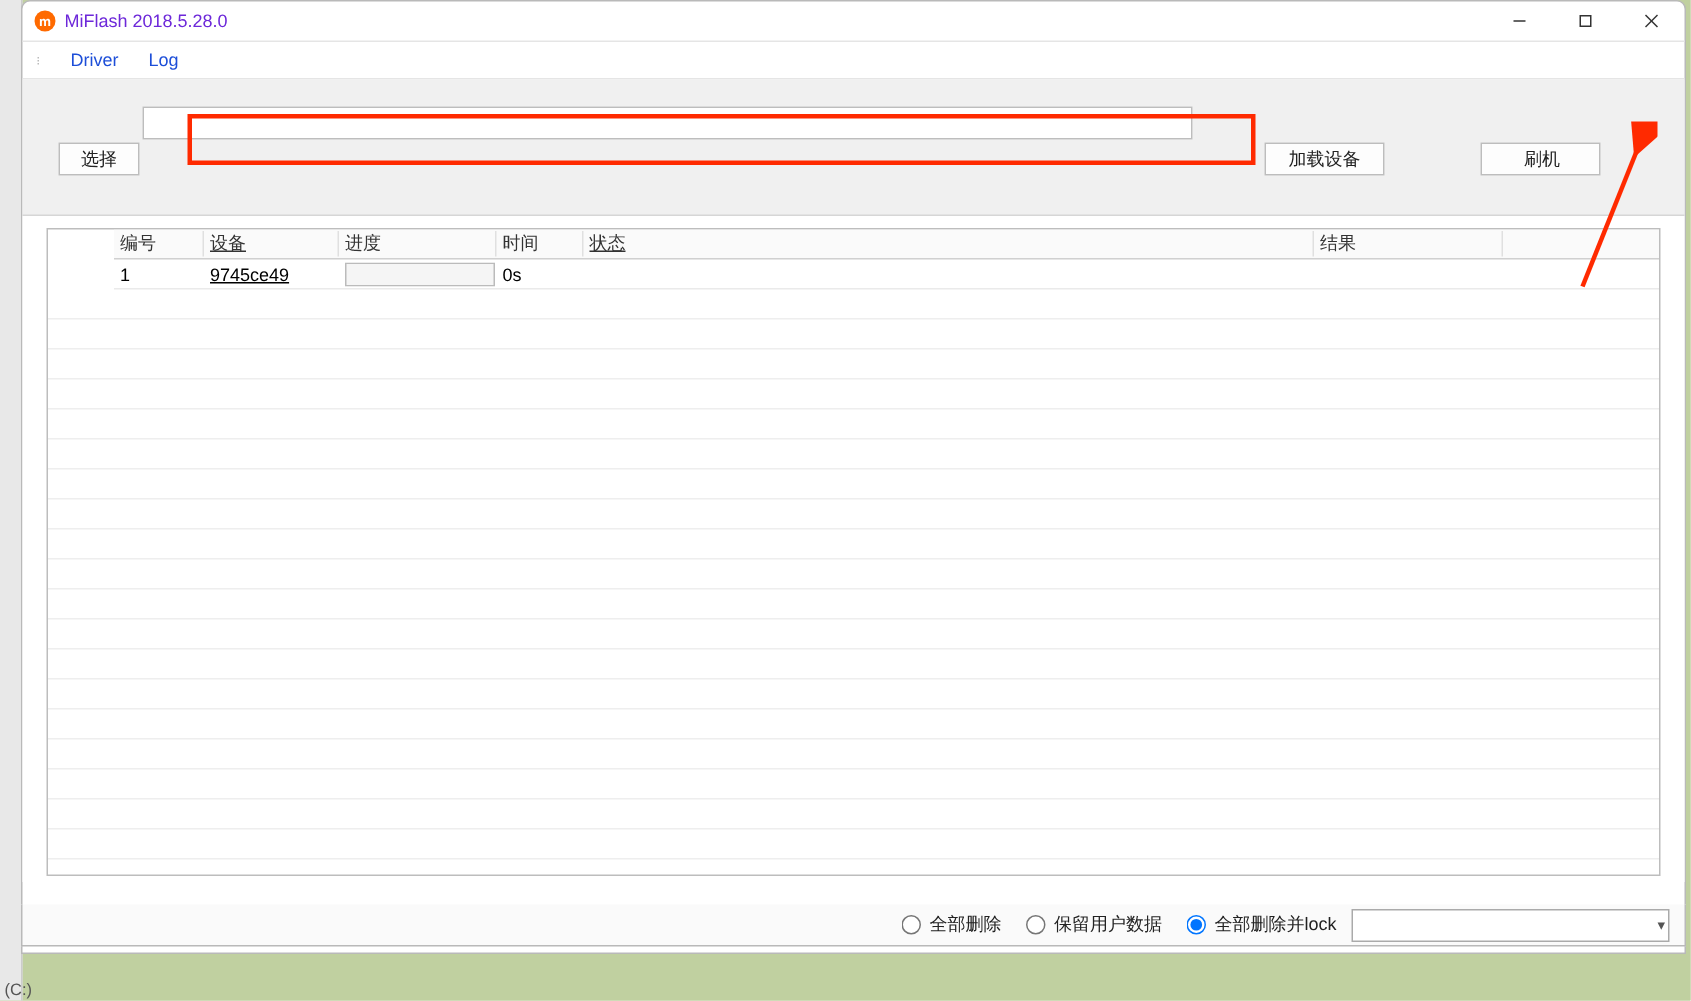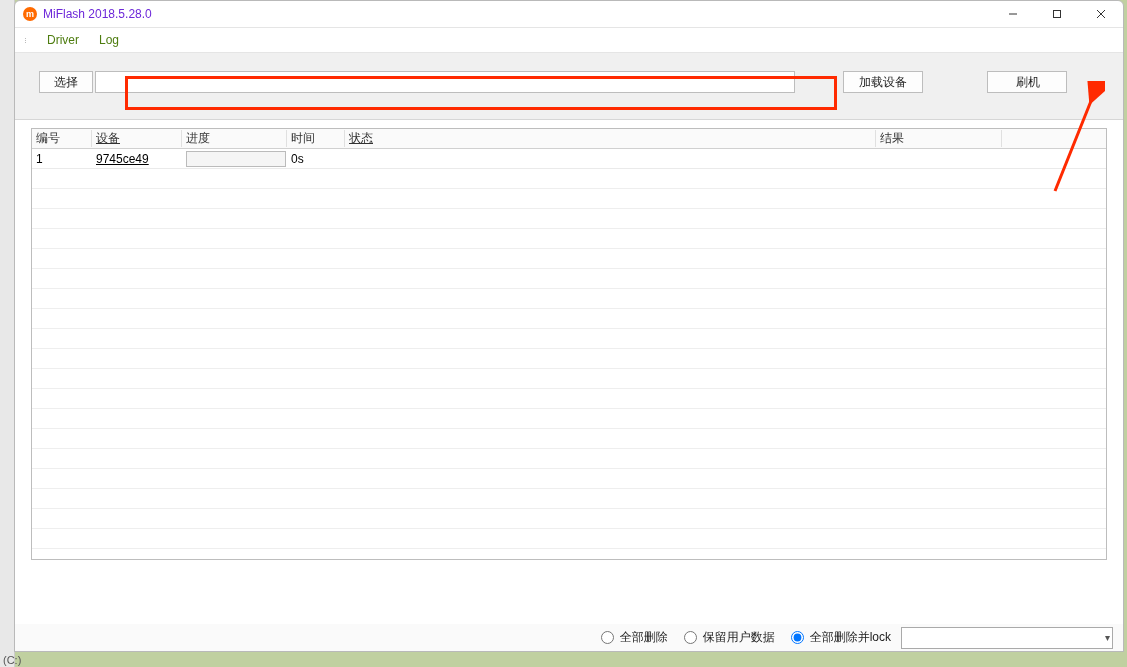--- a/index.html
+++ b/index.html
@@ -63,21 +63,21 @@
 }
 .menubar .grip {
   width: 6px;
   color: #bbb;
   margin-right: 6px;
   display: flex; flex-direction: column; gap: 1px;
 }
 .grip span { display: block; width: 1px; height: 1px; background: #bbb; }
 .menu-item {
   padding: 0 10px;
-  color: #4d7c0f;
+  color: #1d4ed8;
   font-size: 12px;
 }
 .toolbar-area {
   background: #f0f0f0;
   padding: 18px 24px 26px 24px;
   border-bottom: 1px solid #d6d6d6;
   position: relative;
 }
 .toolbar-row {
   display: flex;
@@ -87,20 +87,21 @@
 .btn {
   background: #fdfdfd;
   border: 1px solid #bdbdbd;
   padding: 2px 14px;
   font-size: 12px;
   font-family: inherit;
   color: #222;
   min-width: 48px;
   height: 22px;
   box-sizing: border-box;
+  margin-top: 24px;
 }
 .btn.select { margin-right: 2px; }
 .btn.load { min-width: 80px; margin-left: 44px; }
 .btn.flash { min-width: 80px; margin-left: 64px; padding-left: 16px; }
 .path-box-wrap {
   position: relative;
   width: 704px;
 }
 .path-box {
   width: 700px;
@@ -136,20 +137,21 @@
   height: 430px;
   background: white;
   overflow: hidden;
 }
 .grid-header, .grid-row {
   display: flex;
   border-bottom: 1px solid #eaeaea;
   font-size: 12px;
   height: 19px;
   align-items: center;
+  margin-left: 44px;
 }
 .grid-header {
   background: #fafafa;
   border-bottom: 1px solid #d0d0d0;
   color: #333;
 }
 .grid-header .cell {
   border-right: 1px solid #e0e0e0;
 }
 .cell {
@@ -172,21 +174,21 @@
   background: #f5f5f5;
   display: block;
 }
 .empty-row {
   height: 19px;
   border-bottom: 1px solid #eeeeee;
 }
 .bottombar {
   position: absolute;
   left: 14px;
-  top: 624px;
+  top: 603px;
   width: 1110px;
   height: 28px;
   background: #fafafa;
   border-left: 1px solid #b9b9b9;
   border-right: 1px solid #b9b9b9;
   border-bottom: 1px solid #b9b9b9;
   box-sizing: border-box;
   display: flex;
   align-items: center;
   justify-content: flex-end;

